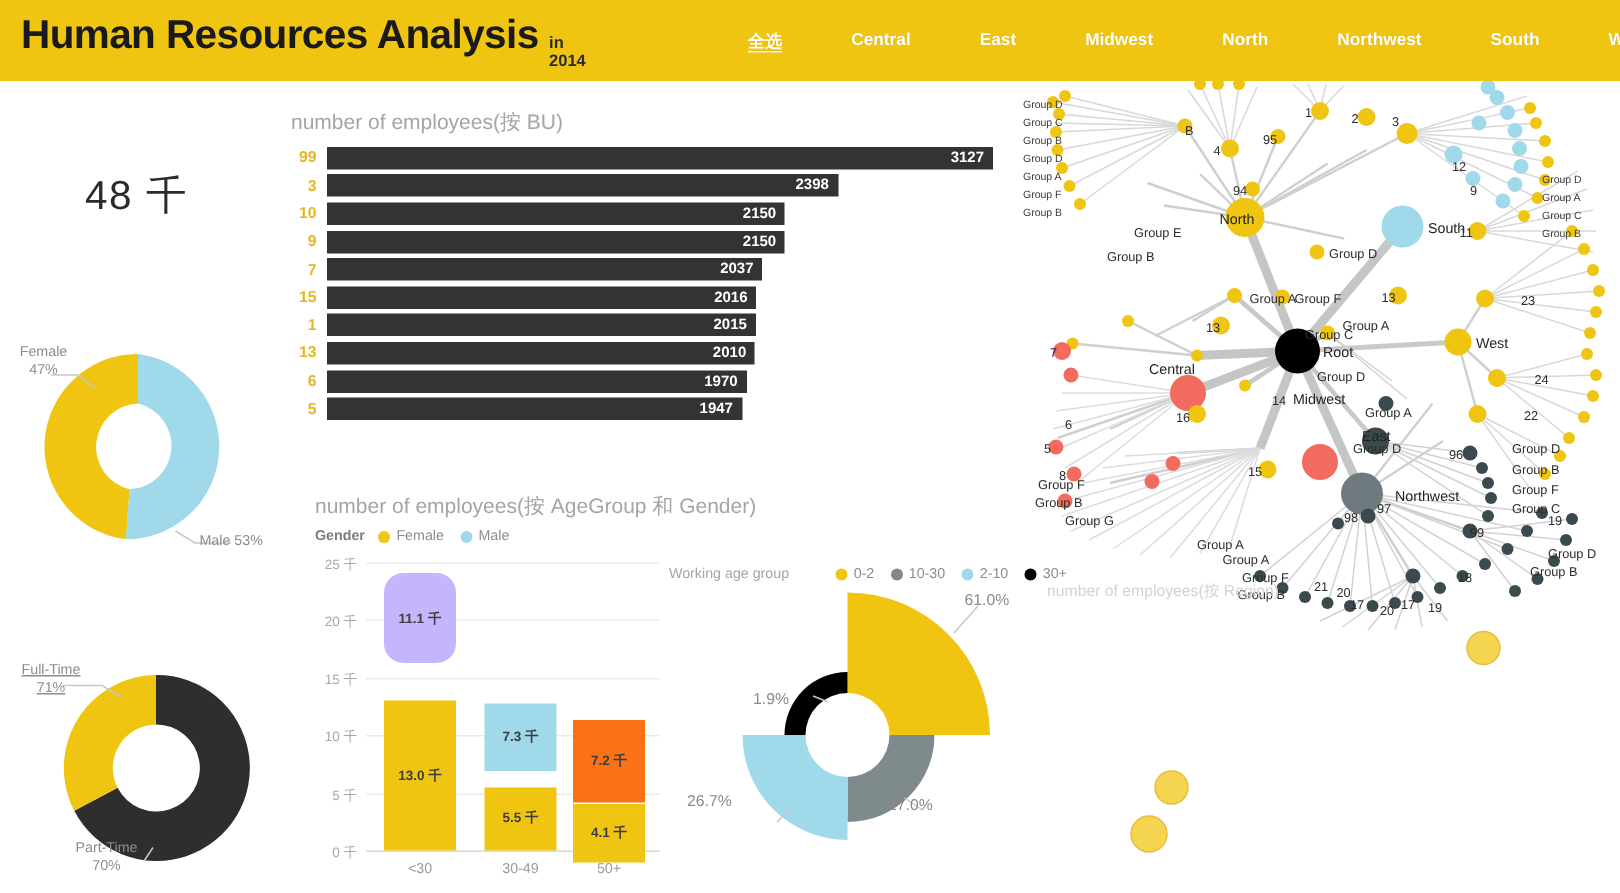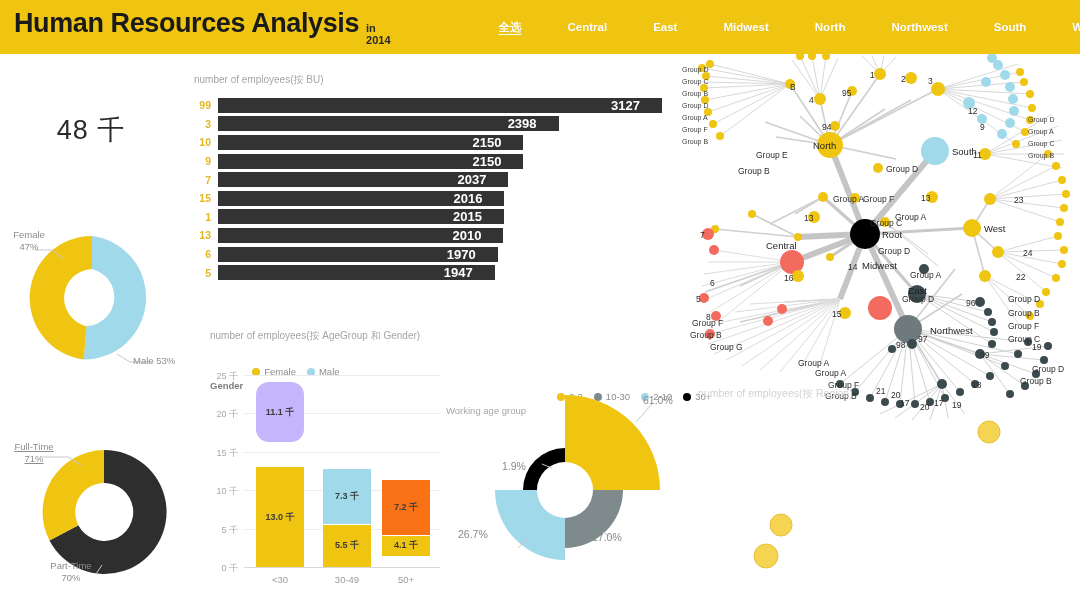--- a/index.html
+++ b/index.html
@@ -40,38 +40,38 @@
 
   .donut-box { position:absolute; }
   .donut { position:relative; }
   .donut svg { display:block; }
   .lbl {
     position:absolute; font-size: 9.5px; color:#8d8d8d; line-height: 1.22;
     white-space: nowrap;
   }
 
   
-  .panel-title { font-size: 10px; color:#a5a5a5; position:absolute; }
+  .panel-title { font-size: 14px; color:#a5a5a5; position:absolute; }
   .bars { position:absolute; left:192px; top:96px; width:470px; }
   .bar-row { display:flex; align-items:center; height: 18.6px; }
   .bar-key {
     width: 26px; text-align:right; padding-right:7px;
     font-size: 10.5px; font-weight: bold; color:#e3b723;
   }
   .bar-track { flex:1; position:relative; height: 15px; }
   .bar-fill {
     position:absolute; left:0; top:0; height:15px; background:#333333;
     display:flex; align-items:center; justify-content:flex-end;
   }
-  .bar-val { font-size: 13px; font-weight:bold; color:#fff; padding-right:22px; }
+  .bar-val { font-size: 10px; font-weight:bold; color:#fff; padding-right:6px; }
 
   
   .stack-wrap { position:absolute; left:208px; top:328px; }
   .legend-row { position:absolute; display:flex; align-items:center; font-size:9.5px; }
-  .legend-title { color:#7d7d7d; font-weight:bold; margin-right:9px;margin-top:28px; }
+  .legend-title { color:#7d7d7d; font-weight:bold; margin-right:9px; }
   .legend-item { display:flex; align-items:center; margin-right:11px; color:#8d8d8d; }
   .legend-dot { width:8px; height:8px; border-radius:50%; margin-right:4px; display:inline-block; }
 
   .axis-lbl { position:absolute; font-size:9px; color:#a8a8a8; text-align:right; white-space:nowrap; }
   .gridline { position:absolute; height:1px; background:#ececec; }
   .stack-col { position:absolute; width:48px; }
   .stack-seg { position:absolute; width:48px; display:flex; align-items:center; justify-content:center; }
   .seg-val { font-size:9px; color:#3d3d3d; font-weight:bold; }
   .cat-lbl { position:absolute; font-size:9.5px; color:#9a9a9a; width:60px; text-align:center; }
 
@@ -277,34 +277,34 @@
       <div class="stack-seg" style="background:#c4b5fd; bottom:0; top:12px;  height:60px;border-radius:13px;">
         <span class="seg-val">11.1 千</span>
       </div>
       <div class="stack-seg" style="background:#efc512; top:97.2px; height:99.8px;">
         <span class="seg-val">13.0 千</span>
       </div>
     </div>
     <div class="cat-lbl" style="left:50px; top:204px;">&lt;30</div>
 
     <div class="stack-col" style="left:123px; top:0; height:197px;">
-      <div class="stack-seg" style="background:#9fd9ea; top:98.7px; height:55px;">
+      <div class="stack-seg" style="background:#9fd9ea; top:98.7px; height:45px;">
         <span class="seg-val">7.3 千</span>
       </div>
       <div class="stack-seg" style="background:#efc512; top:154.8px; height:42.2px;">
         <span class="seg-val">5.5 千</span>
       </div>
     </div>
     <div class="cat-lbl" style="left:117px; top:204px;">30-49</div>
 
     <div class="stack-col" style="left:182px; top:0; height:197px;">
       <div class="stack-seg" style="background:#f97316; top:110.2px; height:55.3px;">
         <span class="seg-val">7.2 千</span>
       </div>
-      <div class="stack-seg" style="background:#efc512; top:165.5px; height:20px;text-align:center;">
+      <div class="stack-seg" style="background:#efc512; top:165.5px; height:39px;text-align:center;">
         <span class="seg-val">4.1 千</span>
       </div>
     </div>
     <div class="cat-lbl" style="left:176px; top:204px;">50+</div>
   </div>
 
   <div class="legend-row" style="left:446px; top:377px;">
     <span class="legend-title" style="font-weight:normal;color:#a5a5a5;">Working age group</span>
     <span class="legend-item" style="margin-left:22px">
       <span class="legend-dot" style="background:#efc512"></span>

